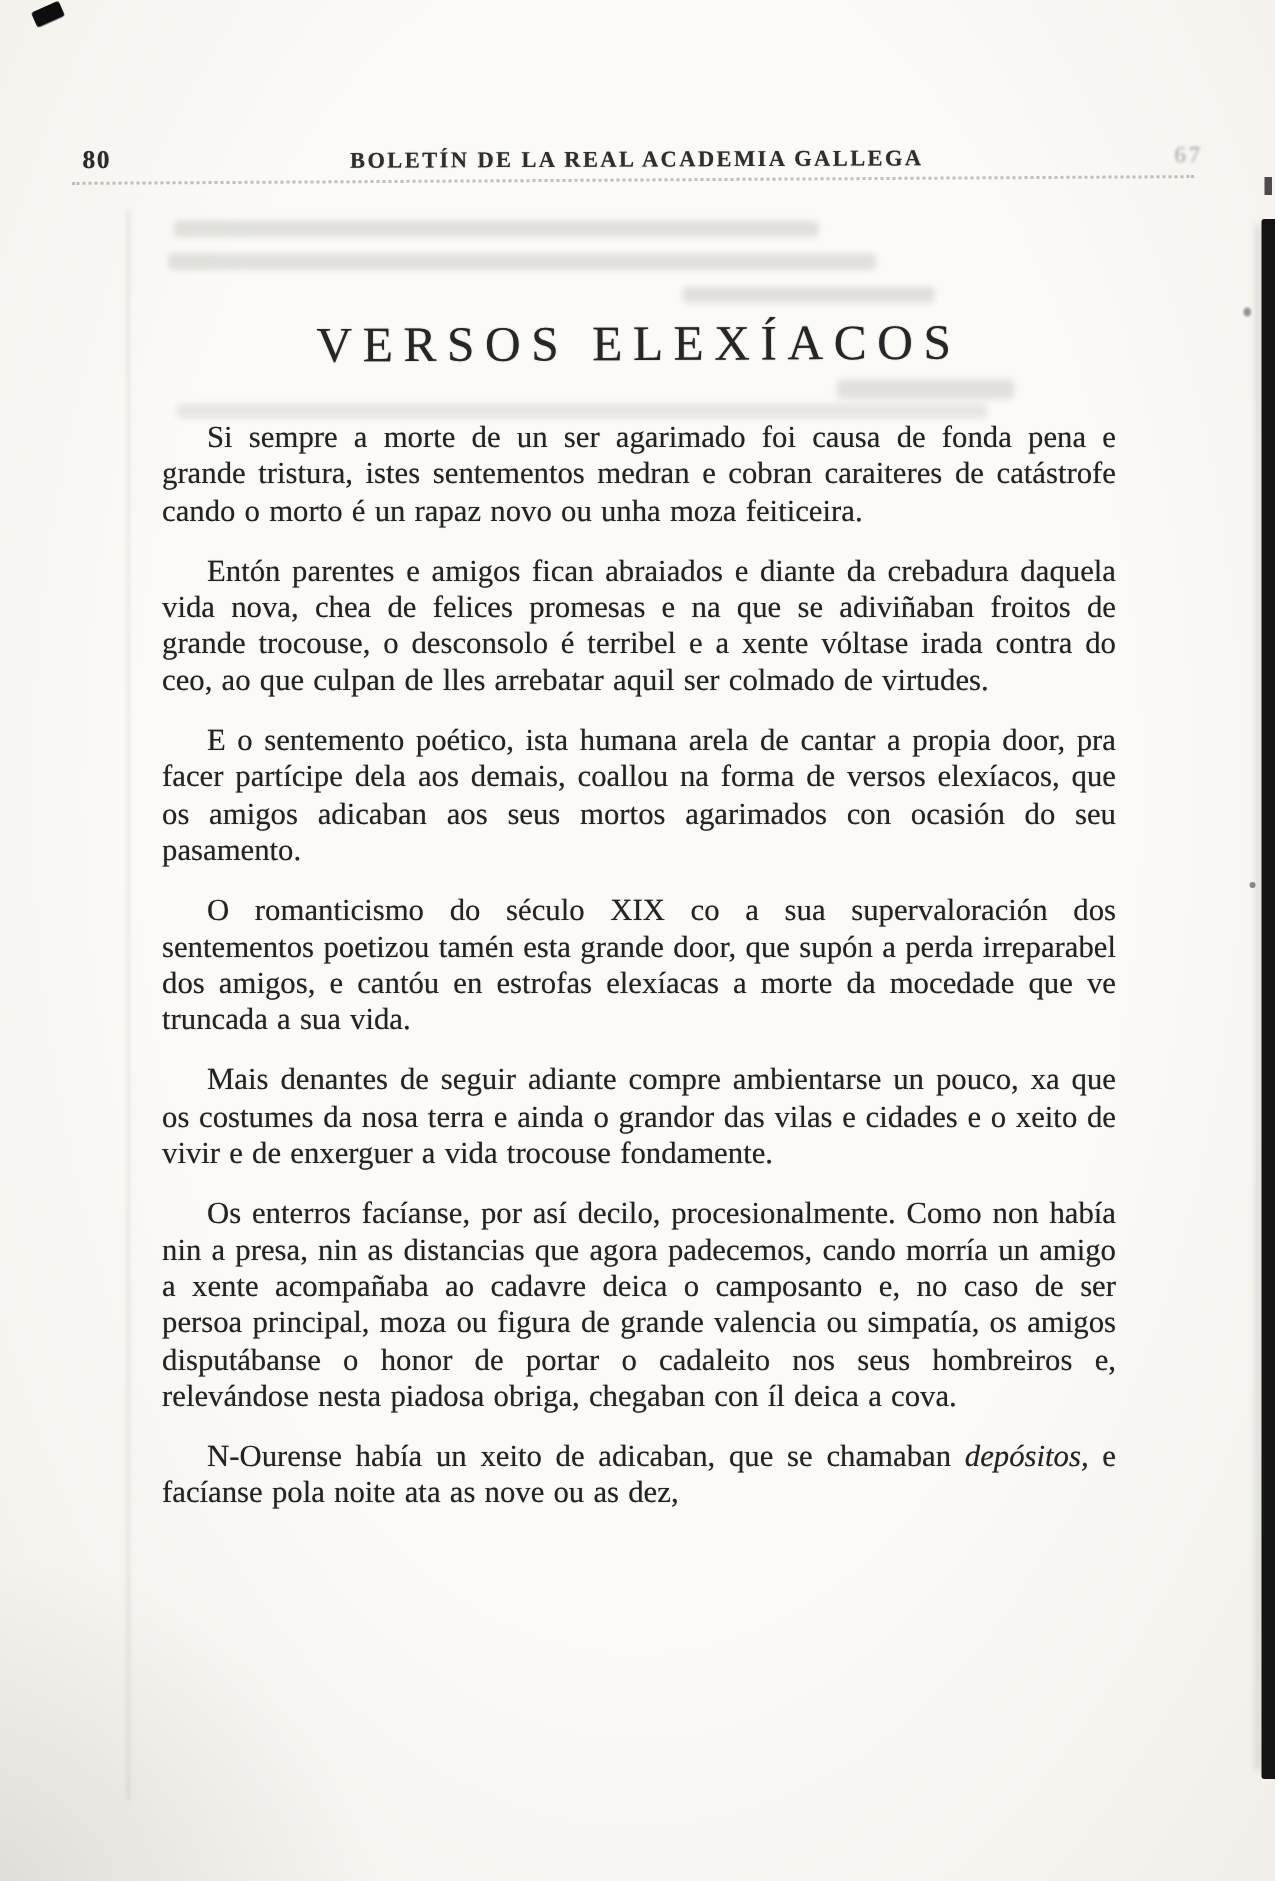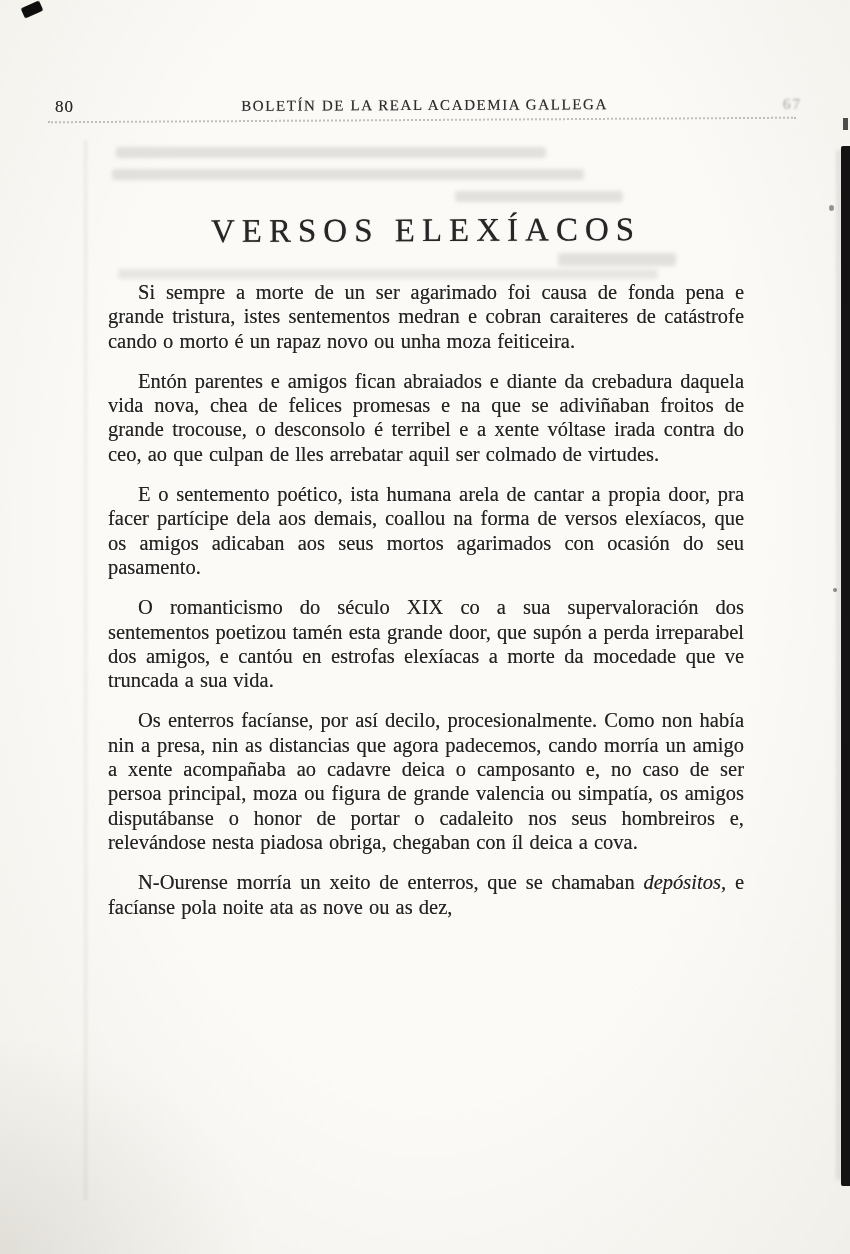--- a/index.html
+++ b/index.html
@@ -78,21 +78,22 @@
     width: 260px; height: 220px;
     background: radial-gradient(ellipse at 0% 100%, rgba(80,75,65,0.10), rgba(80,75,65,0) 70%);
     pointer-events: none;
   }
 
   
   .header-row {
     position: absolute;
     top: 97px; left: 55px; right: 75px;
     display: flex;
-    align-items: flex-start;
+    align-items: center;
+    font-weight: bold;
   }
   .page-number {
     font-size: 17px;
     letter-spacing: 1px;
     color: #2a2a2a;
     text-shadow: 0 0 0.6px rgba(40,40,40,0.6);
   }
   .running-header {
     flex: 1;
     text-align: center;
@@ -188,18 +189,19 @@
   <div class="ghost ghost-4"></div>
   <div class="ghost ghost-5"></div>
 
   <div class="article">
     <h1 class="article-title">VERSOS ELEXÍACOS</h1>
     <div class="article-body">
         <p><span>Si sempre a morte de un ser agarimado foi causa de fonda pena e grande tristura, istes sentementos medran e cobran caraiteres de catástrofe cando o morto é un rapaz novo ou unha moza feiticeira.</span></p>
         <p><span>Entón parentes e amigos fican abraiados e diante da crebadura daquela vida nova, chea de felices promesas e na que se adiviñaban froitos de grande trocouse, o desconsolo é terribel e a xente vóltase irada contra do ceo, ao que culpan de lles arrebatar aquil ser colmado de virtudes.</span></p>
         <p><span>E o sentemento poético, ista humana arela de cantar a propia door, pra facer partícipe dela aos demais, coallou na forma de versos elexíacos, que os amigos adicaban aos seus mortos agarimados con ocasión do seu pasamento.</span></p>
         <p><span>O romanticismo do século XIX co a sua supervaloración dos sentementos poetizou tamén esta grande door, que supón a perda irreparabel dos amigos, e cantóu en estrofas elexíacas a morte da mocedade que ve truncada a sua vida.</span></p>
+        <p><span>Mais denantes de seguir adiante compre ambientarse un pouco, xa que os costumes da nosa terra e ainda o grandor das vilas e cidades e o xeito de vivir e de enxerguer a vida trocouse fondamente.</span></p>
         <p><span>Os enterros facíanse, por así decilo, procesionalmente. Como non había nin a presa, nin as distancias que agora padecemos, cando morría un amigo a xente acompañaba ao cadavre deica o camposanto e, no caso de ser persoa principal, moza ou figura de grande valencia ou simpatía, os amigos disputábanse o honor de portar o cadaleito nos seus hombreiros e, relevándose nesta piadosa obriga, chegaban con íl deica a cova.</span></p>
-        <p><span>N-Ourense morría un xeito de enterros, que se chamaban </span><span class="italic">depósitos,</span><span> e facíanse pola noite ata as nove ou as dez,</span></p>
+        <p><span>N-Ourense había un xeito de adicaban, que se chamaban </span><span class="italic">depósitos,</span><span> e facíanse pola noite ata as nove ou as dez,</span></p>
       </div>
   </div>
 
 </div>
 
 </body></html>

